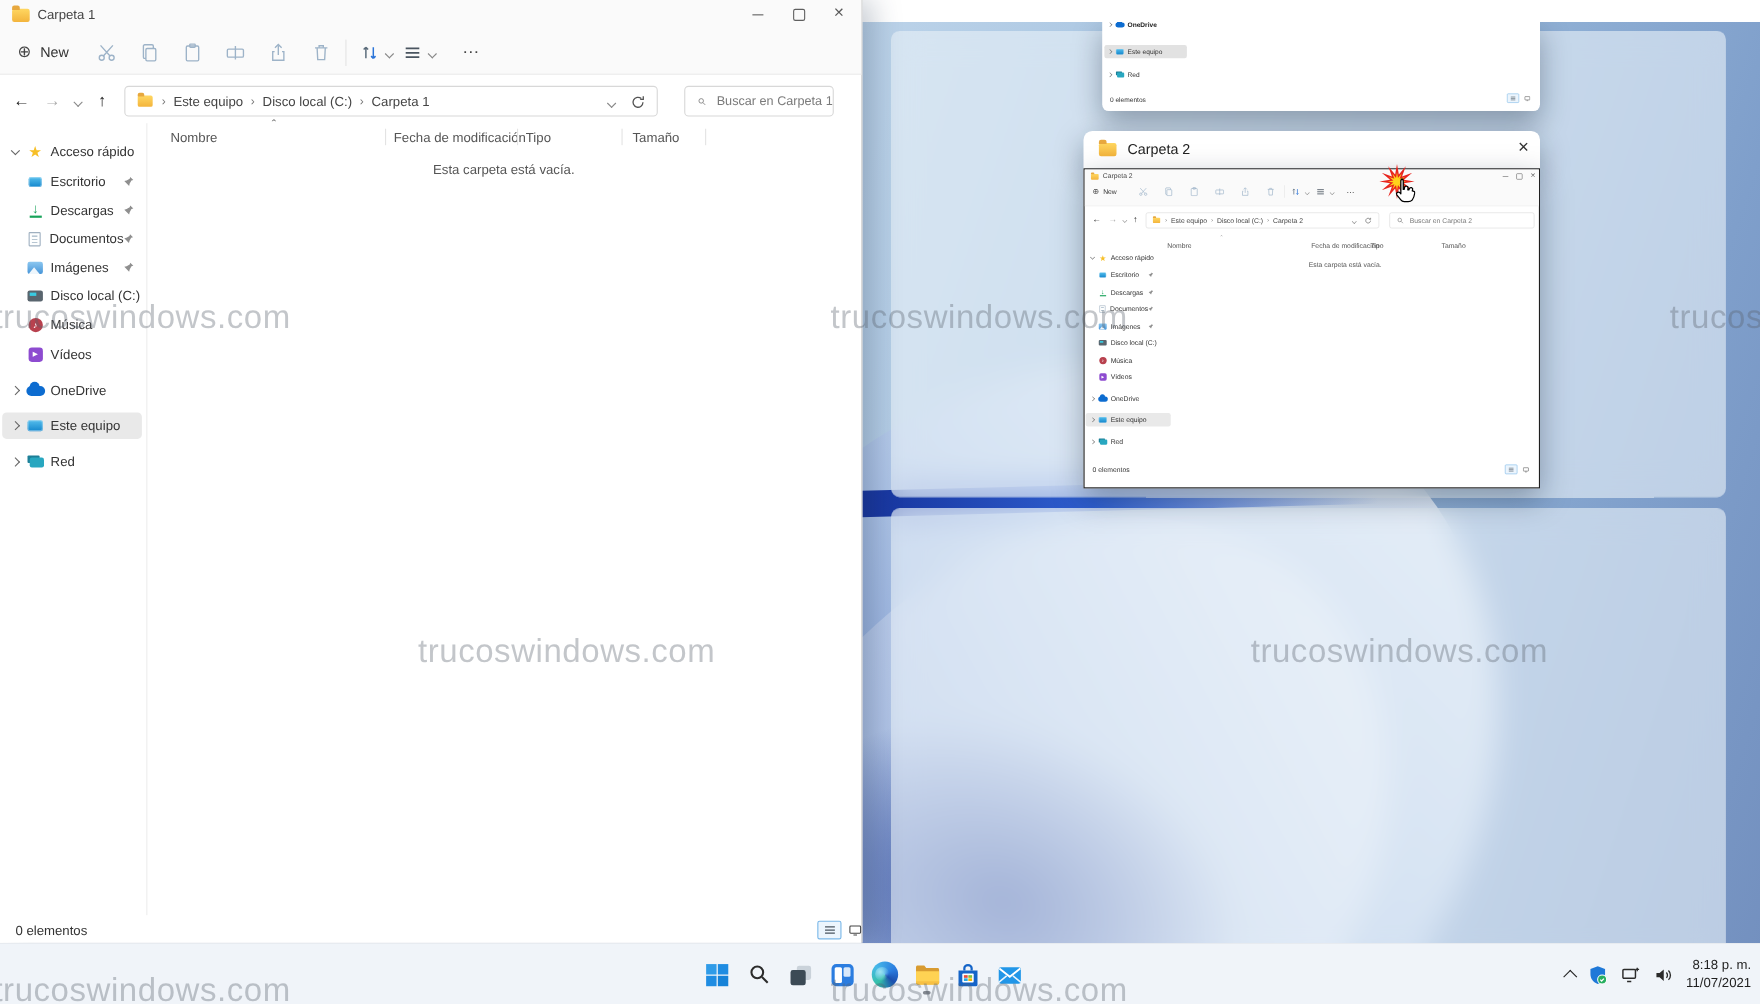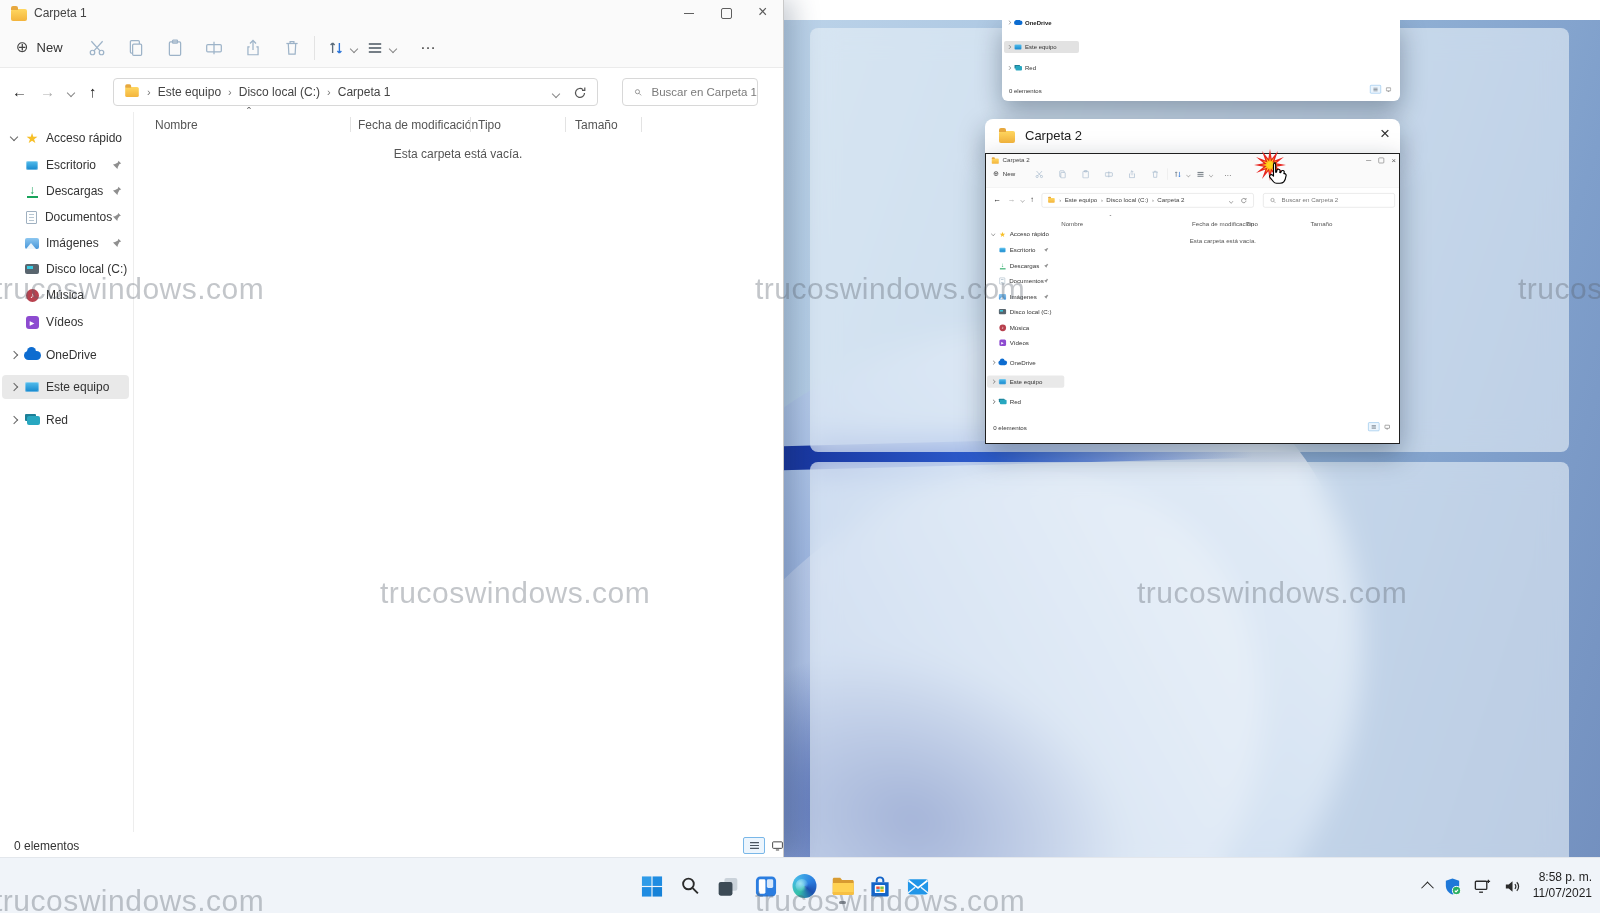--- a/index.html
+++ b/index.html
@@ -721,21 +721,21 @@
     <svg width="19" height="19" viewBox="0 0 20 20">
         <use href="#i-shield"></use>
       </svg>
     <svg width="19" height="19" viewBox="0 0 20 20">
         <use href="#i-netmon"></use>
       </svg>
     <svg width="19" height="19" viewBox="0 0 20 20">
         <use href="#i-vol"></use>
       </svg>
     <div class="clock">
-      <div>8:58 p. m.</div>
+      <div>8:18 p. m.</div>
       <div>11/07/2021</div>
     </div>
   </div>
 </div>
 
 <div class="wm" style="left:-6px;top:272px;">trucoswindows.com</div>
 <div class="wm" style="left:755px;top:272px;">trucoswindows.com</div>
 <div class="wm" style="left:1518px;top:272px;">trucoswindows.com</div>
 <div class="wm" style="left:380px;top:576px;">trucoswindows.com</div>
 <div class="wm" style="left:1137px;top:576px;">trucoswindows.com</div>

